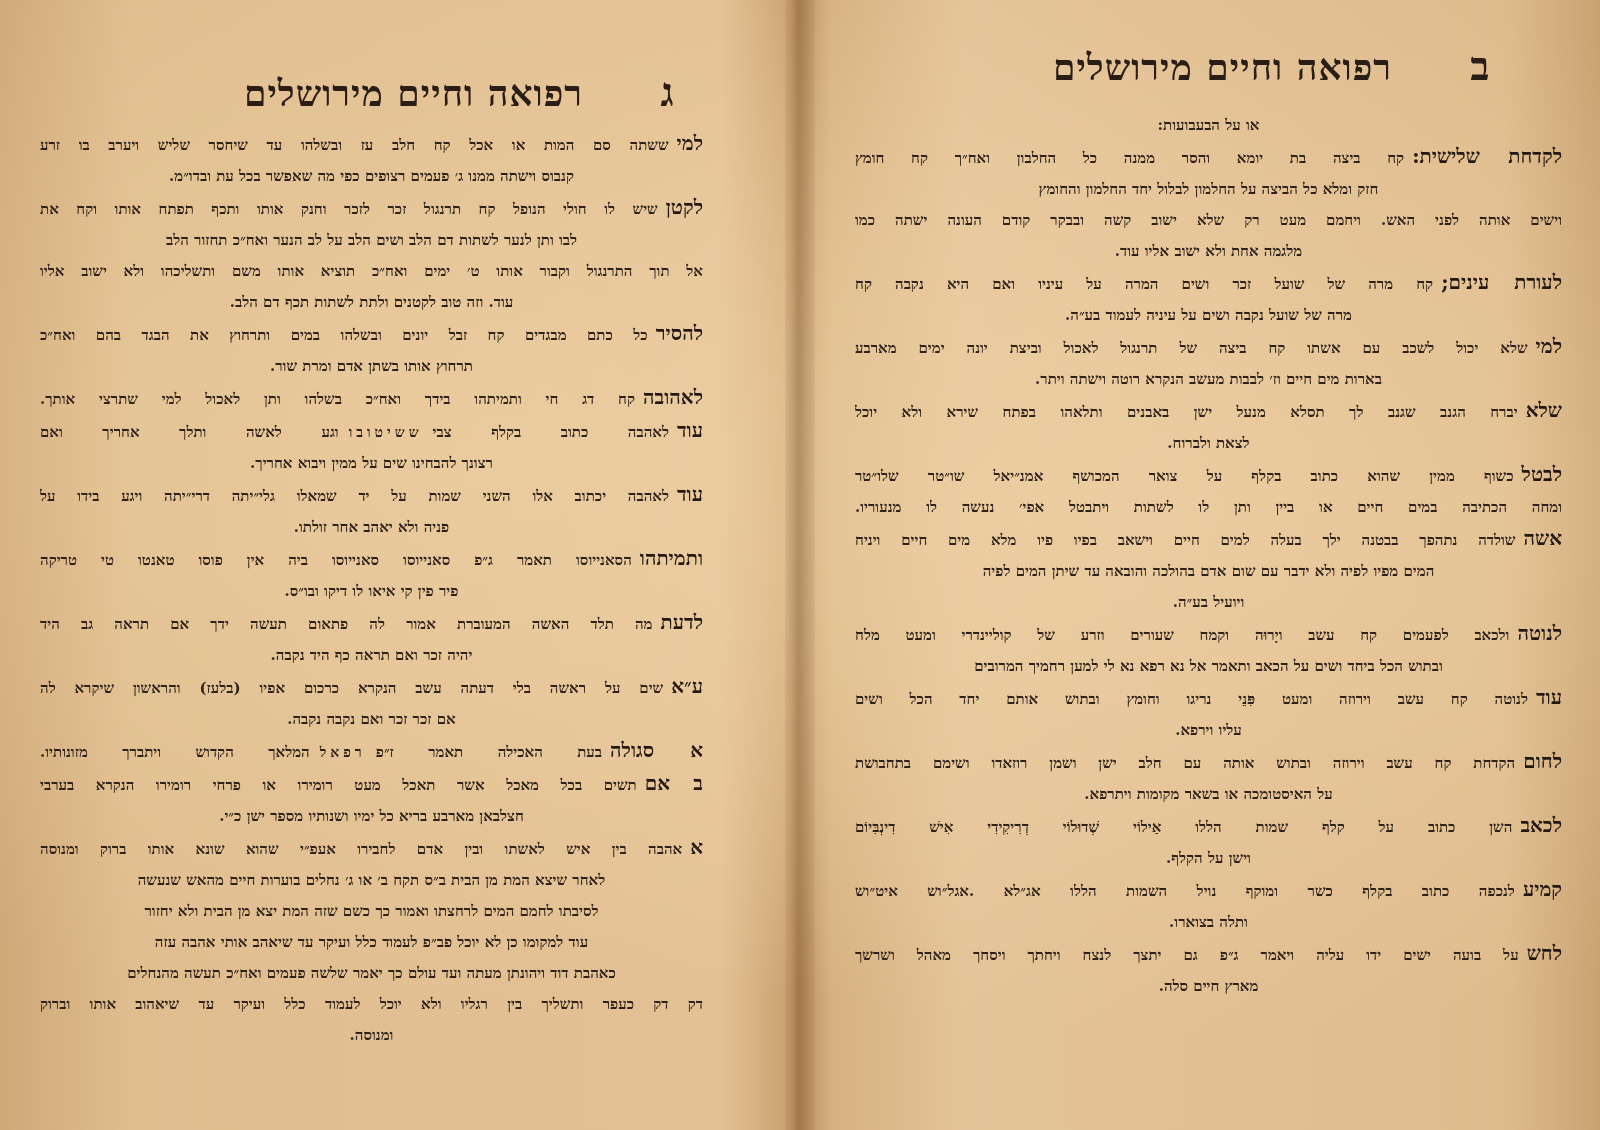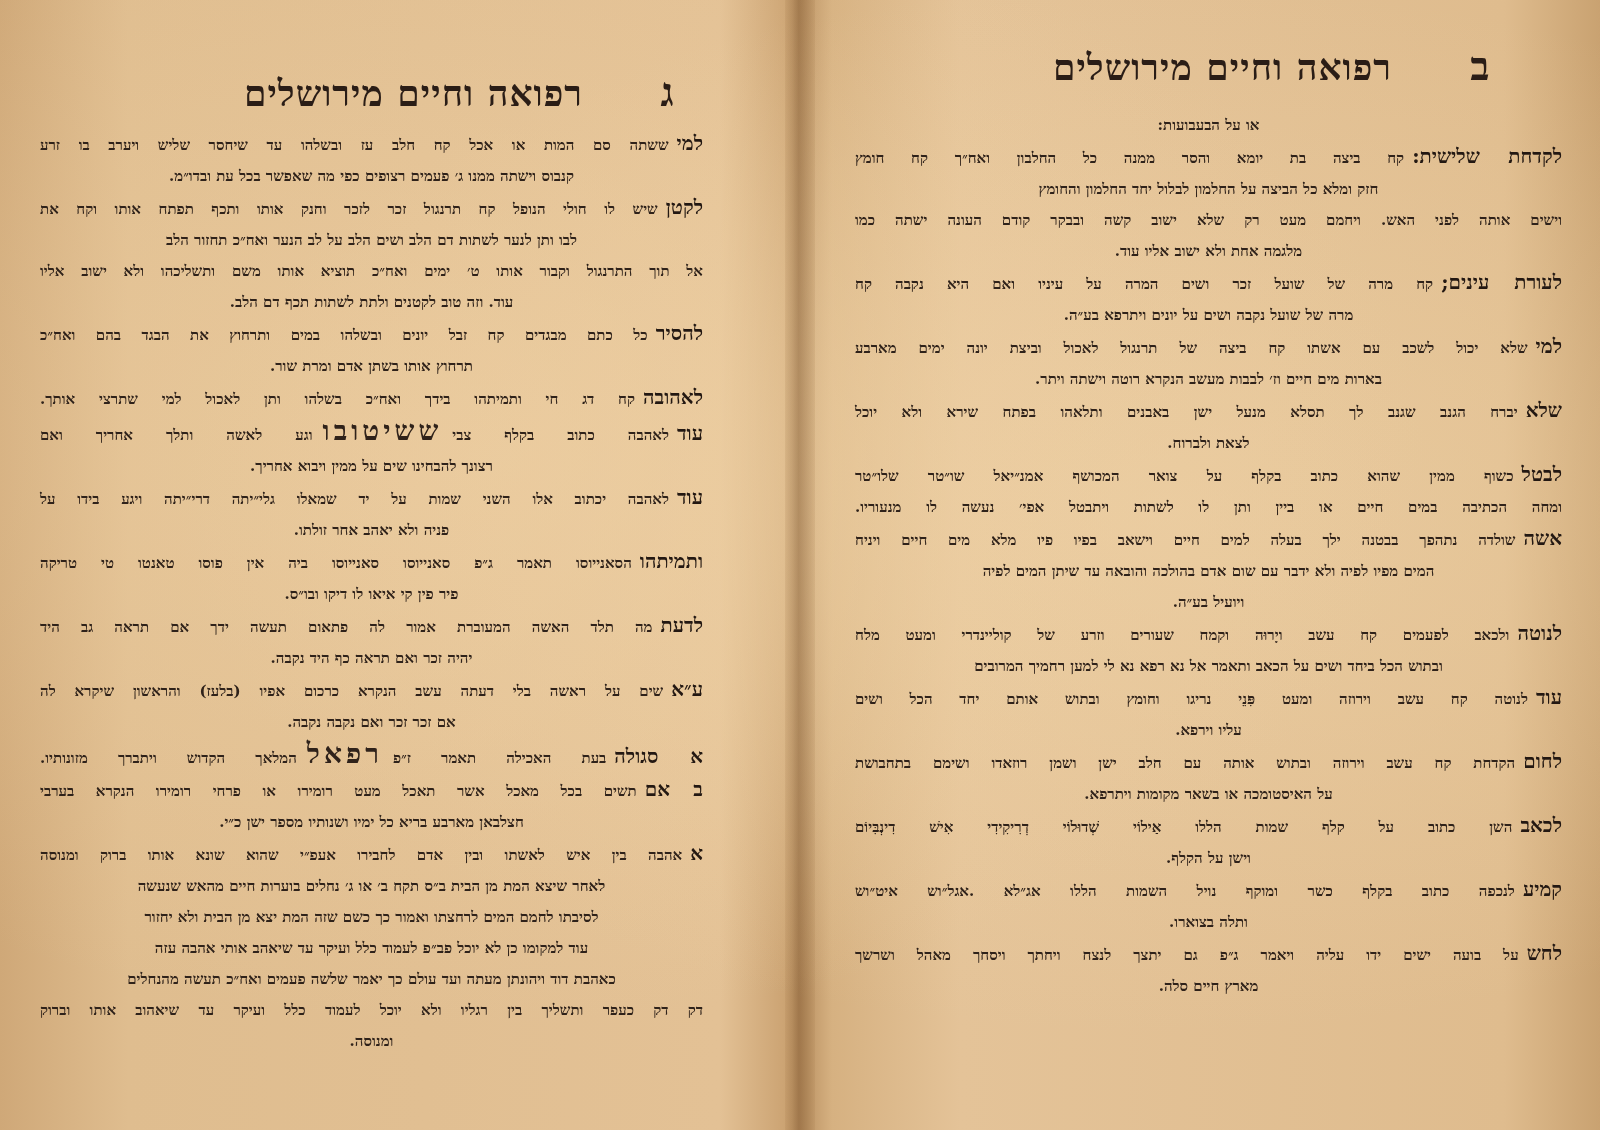--- a/index.html
+++ b/index.html
@@ -36,21 +36,21 @@
   .body-text { position:absolute; }
   .left .body-text { top:128px; right:82px; left:40px; }
   .right .body-text { top:110px; right:38px; left:40px; }
   .entry { margin:0; }
   .line {
     font-size:15px; line-height:31px; white-space:nowrap; text-align:justify;
     text-align-last:justify; font-weight:bold; color:#2f221a;
   }
   .line.cont { text-align-last:center; }
   .lead { font-size:20px; font-weight:bold; margin-left:8px; color:#231812; }
-  .mid-bold { font-size:28px; font-weight:bold; letter-spacing:4px; margin:0 10px; }
+  .mid-bold { font-size:14px; font-weight:bold; letter-spacing:4px; margin:0 10px; }
   .ghost {
     position:absolute; color:rgba(90,60,35,0.10); font-size:40px; font-weight:bold;
     top:60px; left:920px; letter-spacing:4px; pointer-events:none; direction:rtl;
   }
 </style>
 </head>
 <body>
 
 <div class="spread">
   <div class="ghost"></div>
@@ -128,21 +128,21 @@
           <div class="line cont"><span>או על הבעבועות:</span></div>
         </div>
         <div class="entry">
           <div class="line"><span class="lead">לקדחת שלישית:</span><span>קח ביצה בת יומא והסר ממנה כל החלבון ואח״ך קח חומץ</span></div>
           <div class="line cont"><span>חזק ומלא כל הביצה על החלמון לבלול יחד החלמון והחומץ</span></div>
           <div class="line"><span>וישים אותה לפני האש. ויחמם מעט רק שלא ישוב קשה ובבקר קודם העונה ישתה כמו</span></div>
           <div class="line cont"><span>מלגמה אחת ולא ישוב אליו עוד.</span></div>
         </div>
         <div class="entry">
           <div class="line"><span class="lead">לעורת עינים;</span><span>קח מרה של שועל זכר ושים המרה על עיניו ואם היא נקבה קח</span></div>
-          <div class="line cont"><span>מרה של שועל נקבה ושים על יונים ויתרפא בע״ה.</span></div>
+          <div class="line cont"><span>מרה של שועל נקבה ושים על עיניה לעמוד בע״ה.</span></div>
         </div>
         <div class="entry">
           <div class="line"><span class="lead">למי</span><span>שלא יכול לשכב עם אשתו קח ביצה של תרנגול לאכול וביצת יונה ימים מארבע</span></div>
           <div class="line cont"><span>בארות מים חיים וז׳ לבבות מעשב הנקרא רוטה וישתה ויתר.</span></div>
         </div>
         <div class="entry">
           <div class="line"><span class="lead">שלא</span><span>יברח הגנב שגנב לך תסלא מנעל ישן באבנים ותלאהו בפתח שירא ולא יוכל</span></div>
           <div class="line cont"><span>לצאת ולברוח.</span></div>
         </div>
         <div class="entry">

